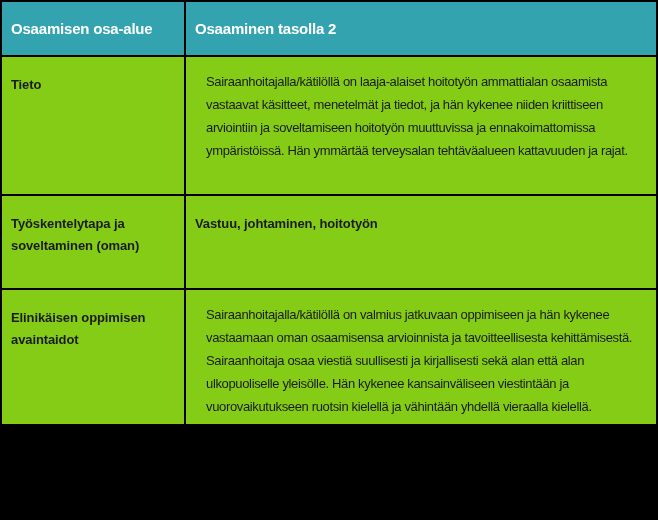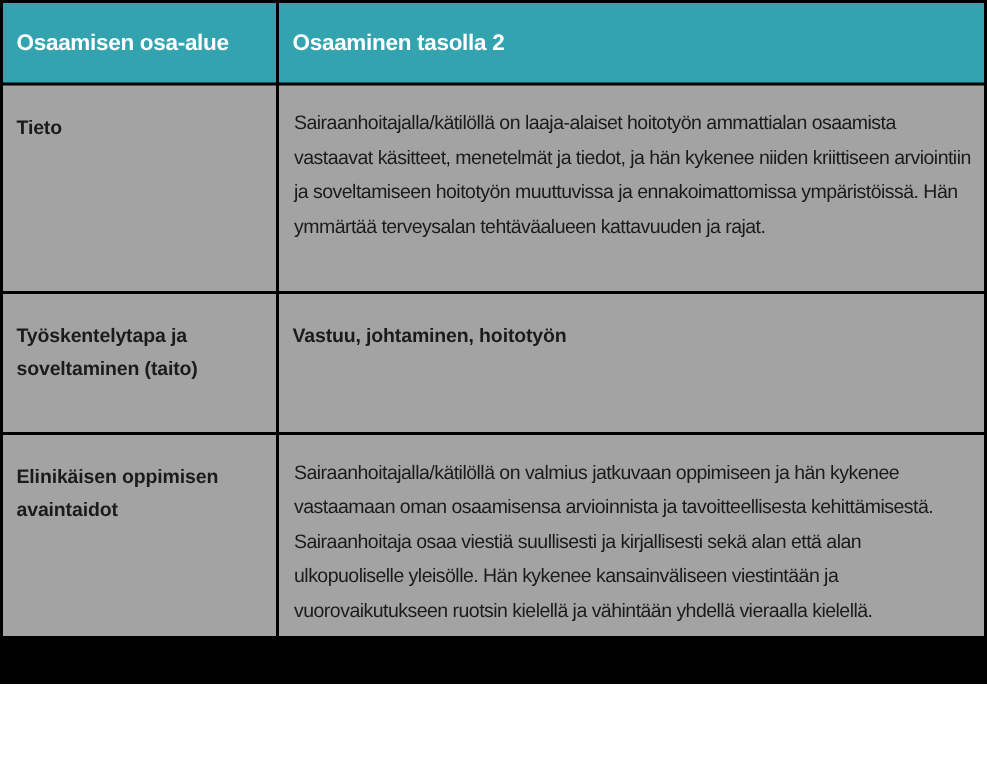--- a/index.html
+++ b/index.html
@@ -3,37 +3,37 @@
 <meta charset="utf-8">
 <style>
   html, body {
     margin: 0;
     padding: 0;
     background: #ffffff;
     font-family: "Liberation Sans", "DejaVu Sans", sans-serif;
   }
   .page {
     width: 658px;
-    height: 456px;
+    height: 520px;
     background: #ffffff;
     overflow: hidden;
   }
   .table-wrap {
     box-sizing: border-box;
     width: 658px;
     min-height: 516px;
     background: #000000;          
     border: 2px solid #000000;
     display: grid;
     grid-template-columns: 182px 470px;
     grid-template-rows: 53px minmax(137px, auto) minmax(92px, auto) minmax(98px, auto) minmax(124px, auto);
     gap: 2px;
   }
   .cell {
-    background: #a3a3a3;
+    background: #84cc16;
     color: #1b1b1b;
     overflow: hidden;
     box-sizing: border-box;
   }
   .header-cell {
     background: #33a3b0;
     color: #ffffff;
     font-weight: bold;
     font-size: 15px;
     letter-spacing: -0.2px;
@@ -45,36 +45,36 @@
     font-weight: bold;
     font-size: 13px;
     line-height: 22px;
     letter-spacing: -0.1px;
     padding: 17px 8px 8px 9px;
   }
   .desc-cell {
     font-size: 13px;
     line-height: 23px;
     letter-spacing: -0.35px;
-    padding: 13px 8px 6px 10px;
+    padding: 13px 8px 6px 20px;
   }
 </style>
 </head>
 <body>
 
 <div class="page">
   <div class="table-wrap">
 
     <div class="cell header-cell">Osaamisen osa-alue</div>
     <div class="cell header-cell">Osaaminen tasolla 2</div>
 
     <div class="cell label-cell">Tieto</div>
     <div class="cell desc-cell">Sairaanhoitajalla/kätilöllä on laaja-alaiset hoitotyön ammattialan osaamista vastaavat käsitteet, menetelmät ja tiedot, ja hän kykenee niiden kriittiseen arviointiin ja soveltamiseen hoitotyön muuttuvissa ja ennakoimattomissa ympäristöissä. Hän ymmärtää terveysalan tehtäväalueen kattavuuden ja rajat.</div>
 
-    <div class="cell label-cell">Työskentelytapa ja soveltaminen (taito)</div>
+    <div class="cell label-cell">Työskentelytapa ja soveltaminen (oman)</div>
 
     <div class="cell label-cell">Vastuu, johtaminen, hoitotyön</div>
 
     <div class="cell label-cell">Elinikäisen oppimisen avaintaidot</div>
     <div class="cell desc-cell">Sairaanhoitajalla/kätilöllä on valmius jatkuvaan oppimiseen ja hän kykenee vastaamaan oman osaamisensa arvioinnista ja tavoitteellisesta kehittämisestä. Sairaanhoitaja osaa viestiä suullisesti ja kirjallisesti sekä alan että alan ulkopuoliselle yleisölle. Hän kykenee kansainväliseen viestintään ja vuorovaikutukseen ruotsin kielellä ja vähintään yhdellä vieraalla kielellä.</div>
 
   </div>
 </div>
 
 </body></html>

